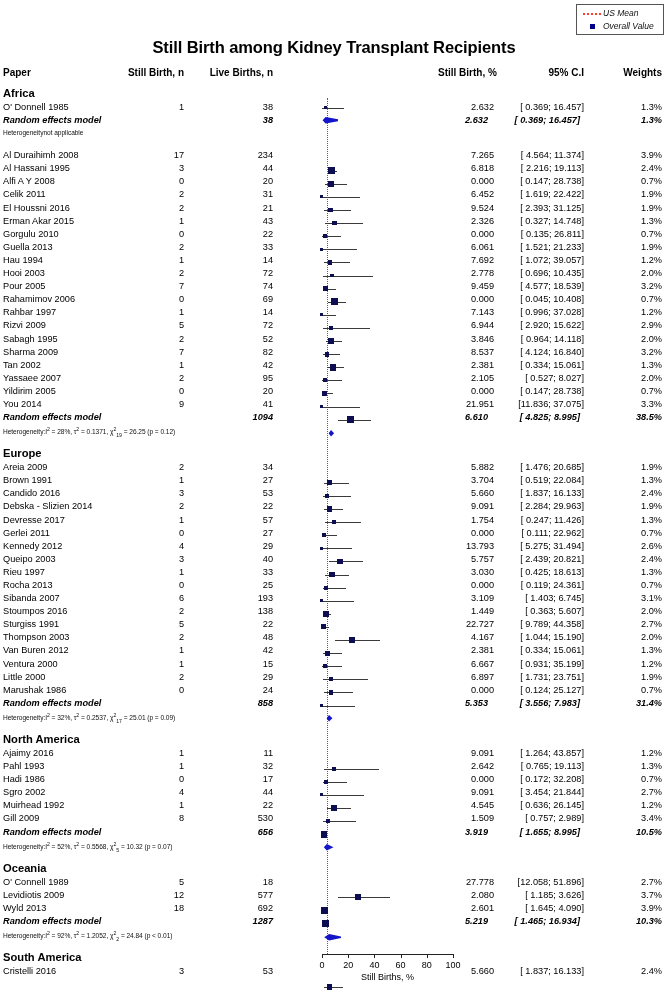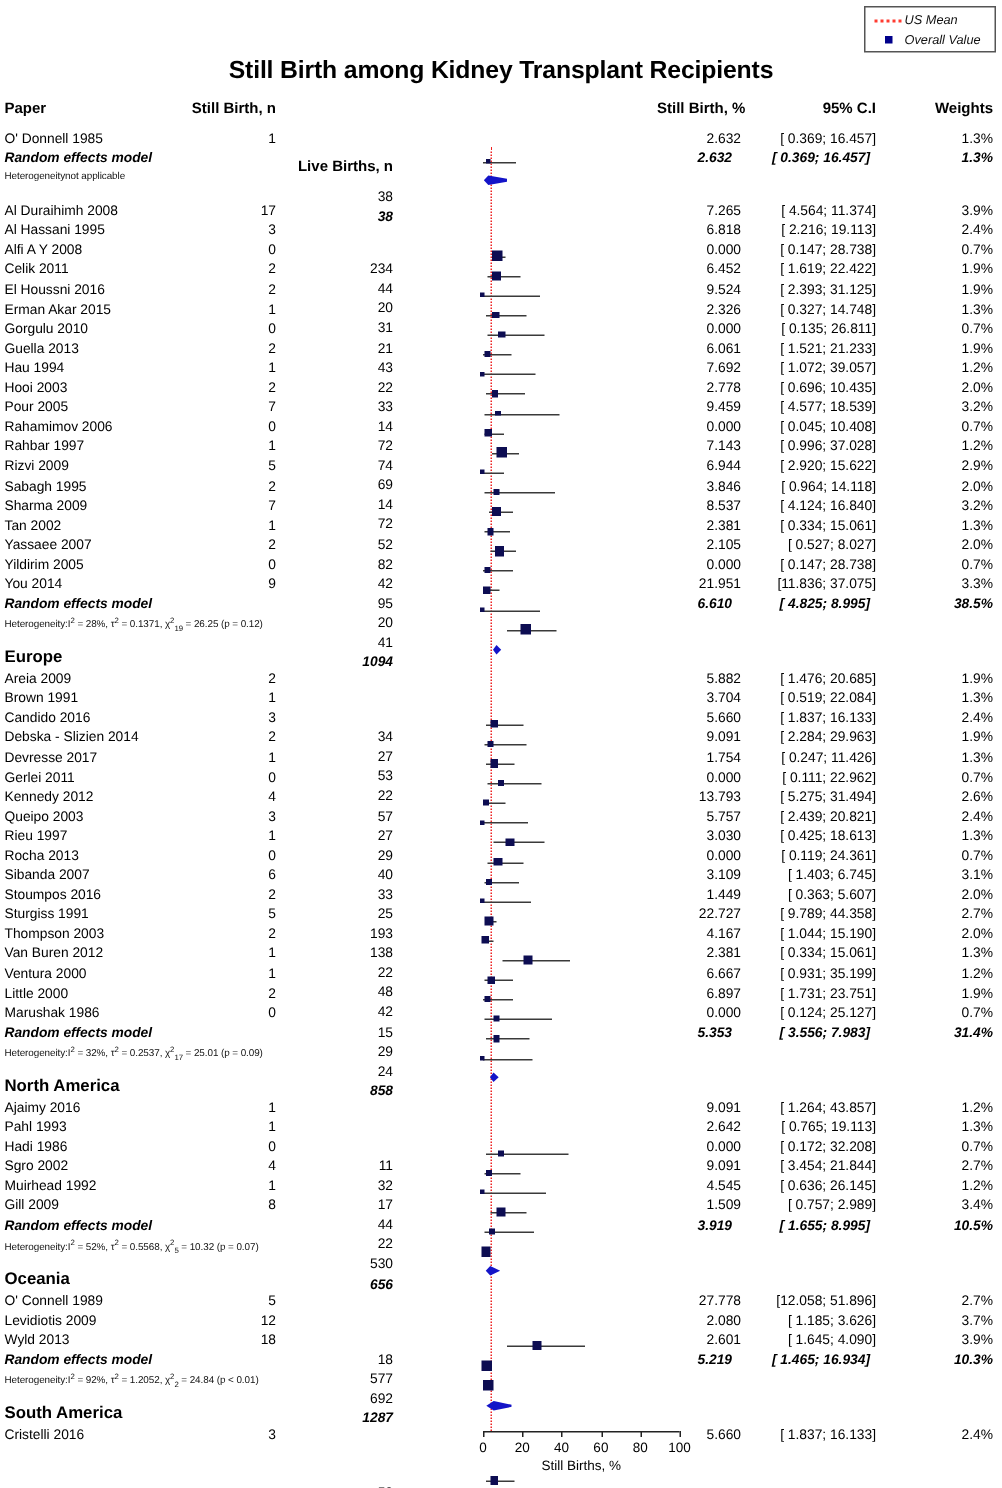--- a/index.html
+++ b/index.html
@@ -95,21 +95,21 @@
   .c {
     position: absolute;
     top: 0;
     line-height: 13.1px;
   }
   .row.header .c { line-height: 14px; }
   .row.grp .c { line-height: 14px; }
 
   .c-paper  { left: 3px;  text-align: left; }
   .c-sbn    { left: 118px; width: 66px; text-align: right; }
-  .c-lbn    { left: 196px; width: 66px; text-align: right; margin-top: 39px; }
+  .c-lbn    { left: 207px; width: 66px; text-align: right; }
   .c-pct    { left: 438px; width: 56px; text-align: right; }
   .c-ci     { left: 500px; width: 84px; text-align: right; }
   .c-wt     { left: 600px; width: 62px; text-align: right; }
 
   .row.summary .c-pct { left: 432px; width: 56px; }
   .row.summary .c-ci  { left: 492px; width: 88px; }
 
   .het-text {
     position: absolute;
     left: 3px; top: 0;
@@ -196,20 +196,23 @@
   <div id="title">Still Birth among Kidney Transplant Recipients</div>
 
   <div id="tbl">
       <div class="row header">
         <div class="c c-paper">Paper</div>
         <div class="c c-sbn">Still Birth, n</div>
         <div class="c c-lbn">Live Births, n</div>
         <div class="c c-pct">Still Birth, %</div>
         <div class="c c-ci">95% C.I</div>
         <div class="c c-wt">Weights</div>
+      </div>
+      <div class="row grp">
+        <div class="c c-paper">Africa</div>
       </div>
       <div class="row ">
         <div class="c c-paper">O' Donnell 1985</div>
         <div class="c c-sbn">1</div>
         <div class="c c-lbn">38</div>
         <div class="c c-pct">2.632</div>
         <div class="c c-ci">[ 0.369; 16.457]</div>
         <div class="c c-wt">1.3%</div>
       </div>
       <div class="row summary">

